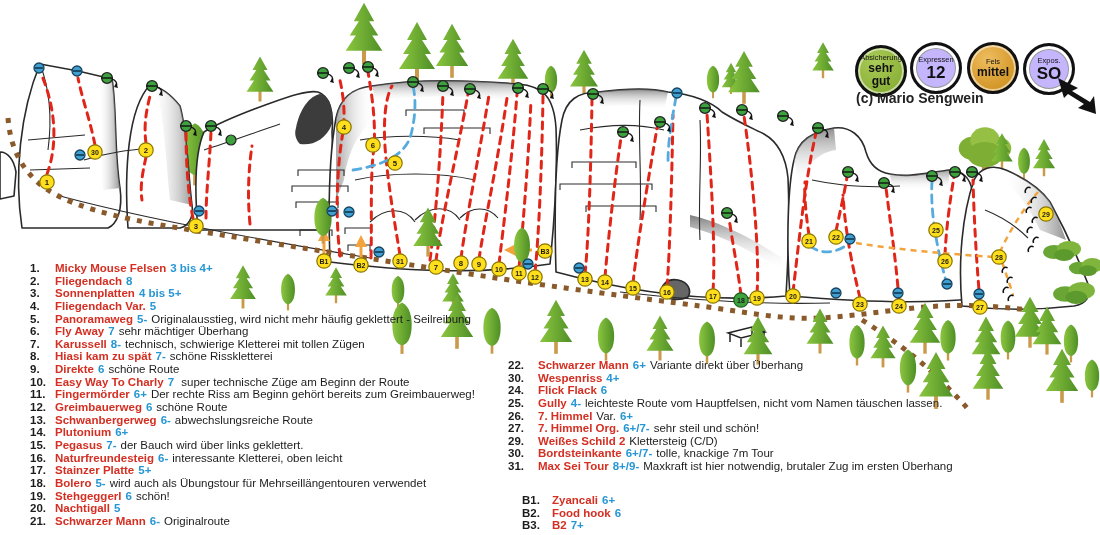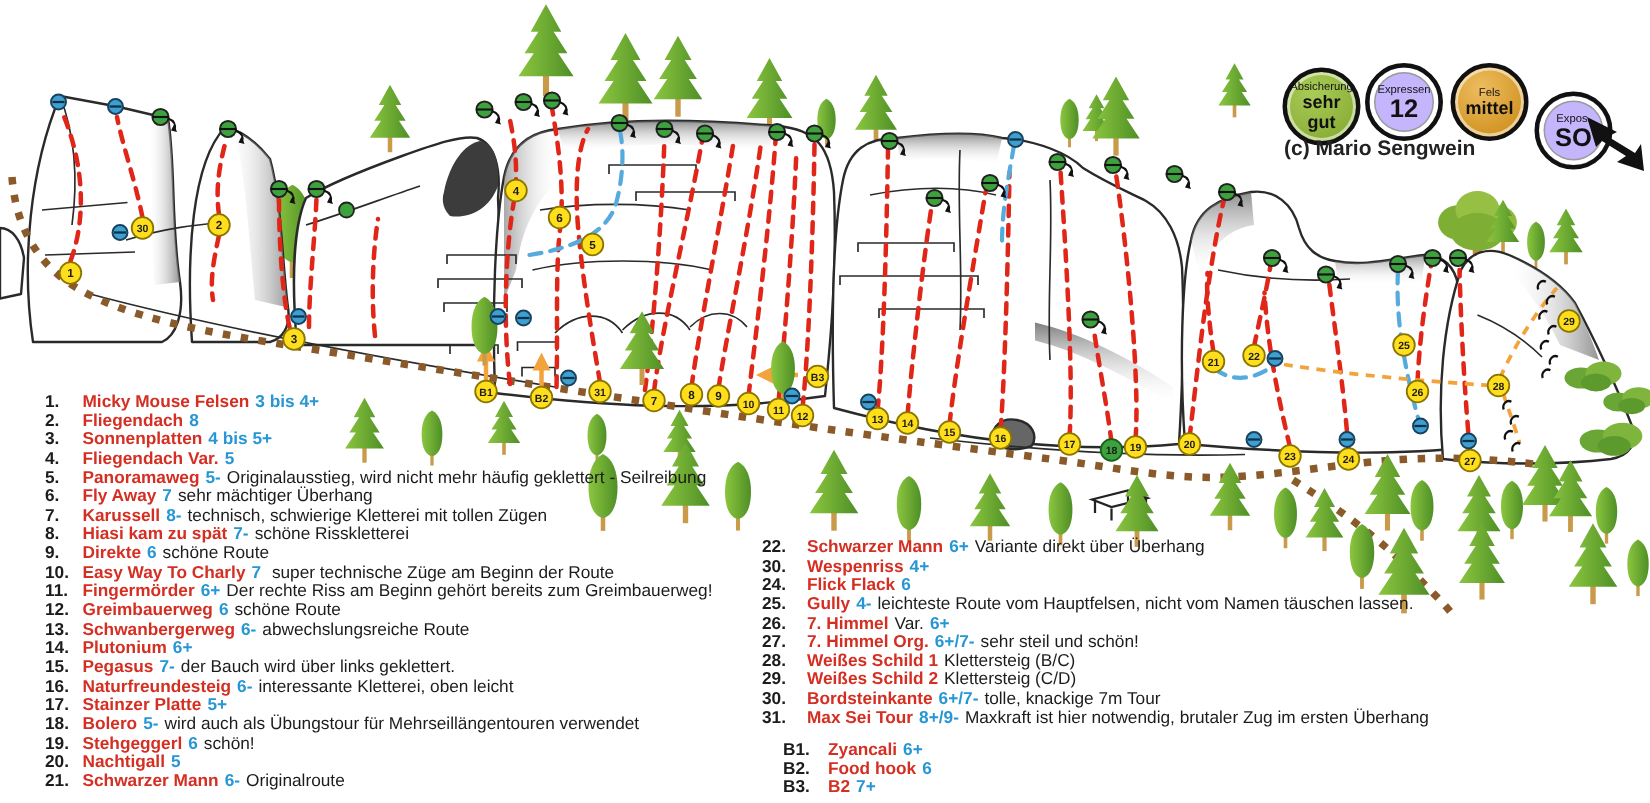--- a/index.html
+++ b/index.html
@@ -621,21 +621,21 @@
     <span class="bvalue">sehr gut</span>
   </div>
   <div class="badge badge-white" style="left:910px;top:42px;">
     <span class="blabel">Expressen</span>
     <span class="bvalue big">12</span>
   </div>
   <div class="badge badge-orange" style="left:967px;top:42px;">
     <span class="blabel">Fels</span>
     <span class="bvalue">mittel</span>
   </div>
-  <div class="badge badge-white" style="left:1023px;top:61px;">
+  <div class="badge badge-white" style="left:1023px;top:43px;">
     <span class="blabel">Expos.</span>
     <span class="bvalue big">SO</span>
   </div>
   <svg width="48" height="40" style="position:absolute;left:1056px;top:76px;">
     <path d="M2,2 L22,12 L16,15 L34,26 L38,20 L40,38 L22,32 L28,28 L12,18 L8,22 Z" fill="#111"></path>
   </svg>
   <div class="copyright">(c) Mario Sengwein</div>
 
   <div class="rcol rcol-left" id="list-left">
       <div class="rline"><span class="rnum">1.</span><span class="seg c-red">Micky Mouse Felsen</span><span class="seg c-blue">3 bis 4+</span></div>
@@ -660,21 +660,20 @@
       <div class="rline"><span class="rnum">20.</span><span class="seg c-red">Nachtigall</span><span class="seg c-blue">5</span></div>
       <div class="rline"><span class="rnum">21.</span><span class="seg c-red">Schwarzer Mann</span><span class="seg c-blue">6-</span><span class="seg c-black">Originalroute</span></div>
     </div>
   <div class="rcol rcol-right" id="list-right">
       <div class="rline"><span class="rnum">22.</span><span class="seg c-red">Schwarzer Mann</span><span class="seg c-blue">6+</span><span class="seg c-black">Variante direkt über Überhang</span></div>
       <div class="rline"><span class="rnum">30.</span><span class="seg c-red">Wespenriss</span><span class="seg c-blue">4+</span></div>
       <div class="rline"><span class="rnum">24.</span><span class="seg c-red">Flick Flack</span><span class="seg c-blue">6</span></div>
       <div class="rline"><span class="rnum">25.</span><span class="seg c-red">Gully</span><span class="seg c-blue">4-</span><span class="seg c-black">leichteste Route vom Hauptfelsen, nicht vom Namen täuschen lassen.</span></div>
       <div class="rline"><span class="rnum">26.</span><span class="seg c-red">7. Himmel</span><span class="seg c-black">Var.</span><span class="seg c-blue">6+</span></div>
       <div class="rline"><span class="rnum">27.</span><span class="seg c-red">7. Himmel Org.</span><span class="seg c-blue">6+/7-</span><span class="seg c-black">sehr steil und schön!</span></div>
-      <div class="rline"><span class="rnum">28.</span><span class="seg c-red">Weißes Schild 1</span><span class="seg c-black">Klettersteig (B/C)</span></div>
       <div class="rline"><span class="rnum">29.</span><span class="seg c-red">Weißes Schild 2</span><span class="seg c-black">Klettersteig (C/D)</span></div>
       <div class="rline"><span class="rnum">30.</span><span class="seg c-red">Bordsteinkante</span><span class="seg c-blue">6+/7-</span><span class="seg c-black">tolle, knackige 7m Tour</span></div>
       <div class="rline"><span class="rnum">31.</span><span class="seg c-red">Max Sei Tour</span><span class="seg c-blue">8+/9-</span><span class="seg c-black">Maxkraft ist hier notwendig, brutaler Zug im ersten Überhang</span></div>
     </div>
   <div class="rcol rcol-boulder" id="list-boulder">
       <div class="rline"><span class="rnum">B1.</span><span class="seg c-red">Zyancali</span><span class="seg c-blue">6+</span></div>
       <div class="rline"><span class="rnum">B2.</span><span class="seg c-red">Food hook</span><span class="seg c-blue">6</span></div>
       <div class="rline"><span class="rnum">B3.</span><span class="seg c-red">B2</span><span class="seg c-blue">7+</span></div>
     </div>
 </div>

